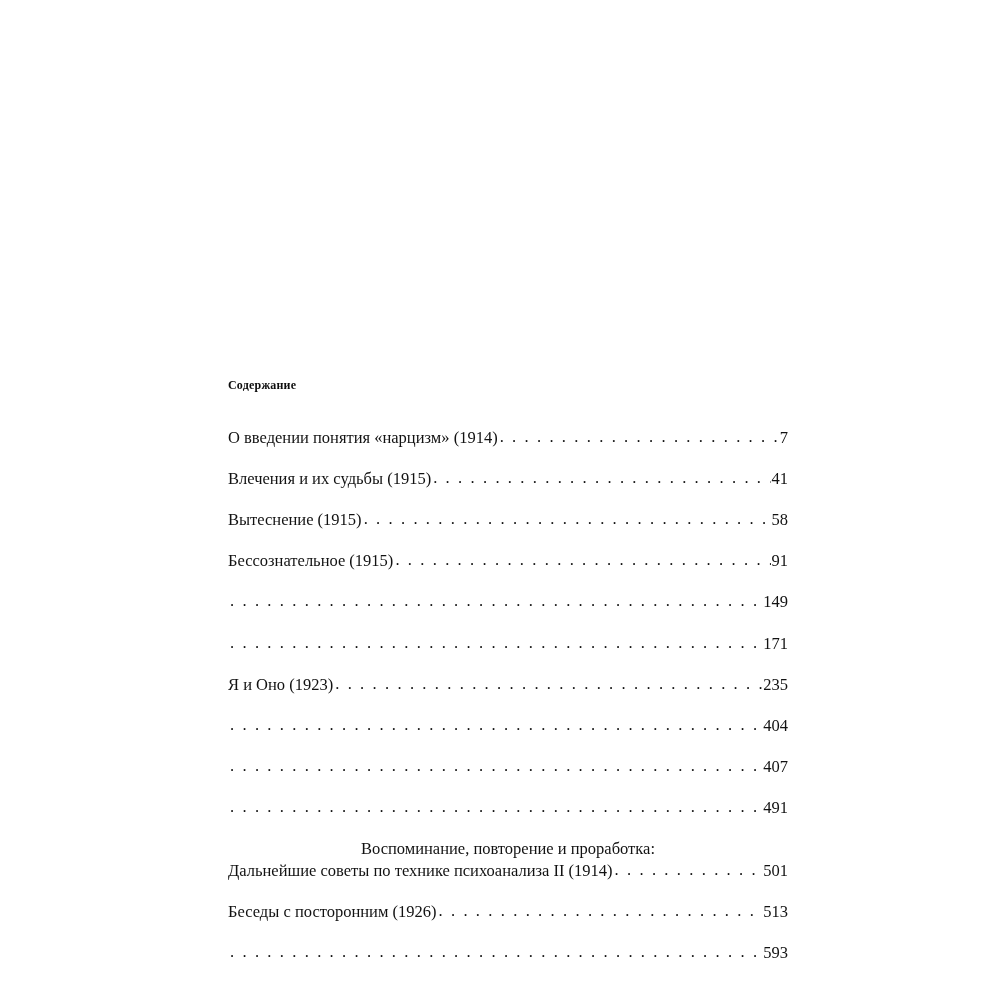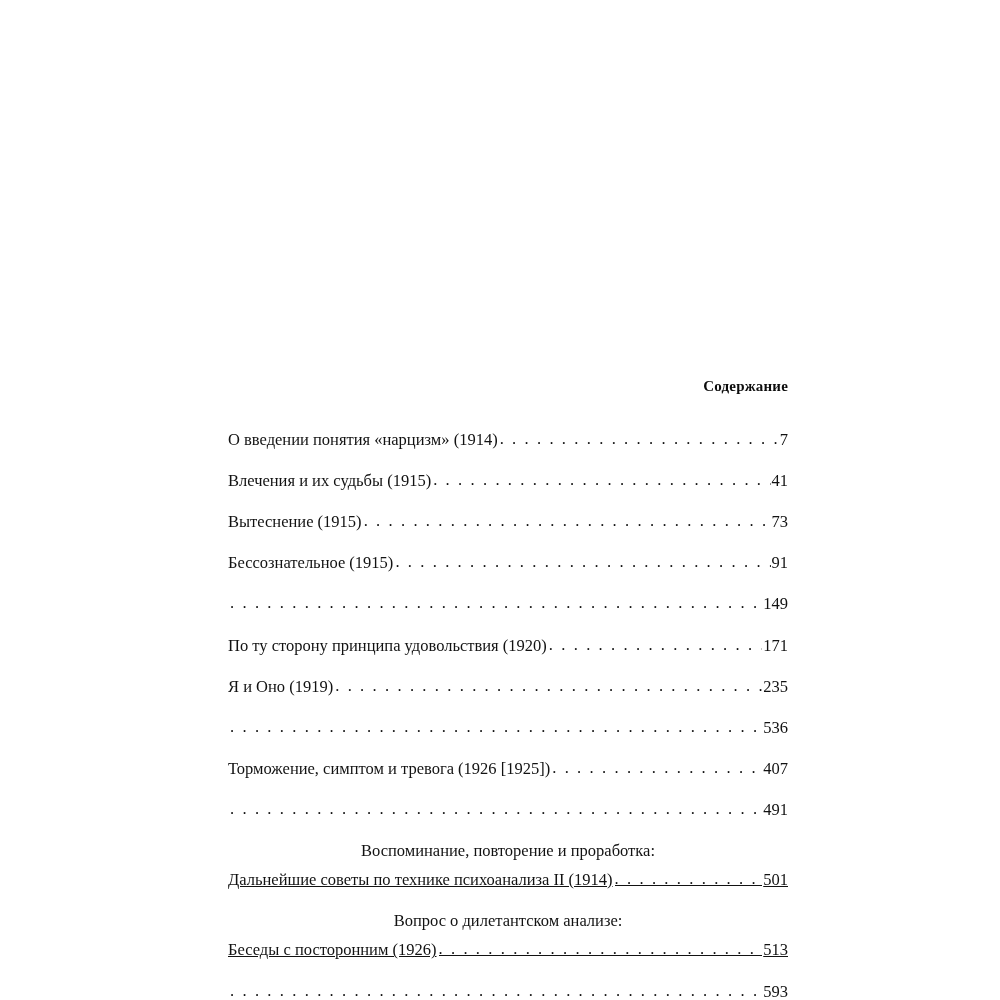--- a/index.html
+++ b/index.html
@@ -20,23 +20,23 @@
     height: 1000px;
     background: #ffffff;
   }
   .toc {
     position: absolute;
     left: 228px;
     top: 378px;
     width: 560px;
   }
   .toc-title {
-    text-align: right;
+    text-align: left;
     font-weight: bold;
-    font-size: 15px;
+    font-size: 12px;
     letter-spacing: 0.2px;
     margin: 0 0 34px 0;
     color: #0d0d0d;
   }
   .toc-entry {
     display: block;
     margin-bottom: 20px;
     font-size: 16.5px;
     line-height: 1.28;
     color: #121212;
@@ -64,22 +64,21 @@
     font-size: 16.5px;
     letter-spacing: 2.1px;
     transform: translateY(-1px);
   }
   .entry-page {
     flex: 0 0 auto;
     white-space: nowrap;
     text-align: right;
   }
   .two-line .entry-row {
-    margin-top: 8px;
-    text-decoration: underline;
+    margin-top: 1px;
   }
 </style>
 </head>
 <body>
 
 <div class="page">
   <div class="toc">
 
     <div class="toc-title">Содержание</div>
 
@@ -96,65 +95,63 @@
         <span class="entry-title">Влечения и их судьбы (1915)</span>
         <span class="leader">. . . . . . . . . . . . . . . . . . . . . . . . . . . . . . . . . . . . . . . . . . . . . . . . . . . . . . . . . . . . . .</span>
         <span class="entry-page">41</span>
       </div>
     </div>
 
     <div class="toc-entry">
       <div class="entry-row">
         <span class="entry-title">Вытеснение (1915)</span>
         <span class="leader">. . . . . . . . . . . . . . . . . . . . . . . . . . . . . . . . . . . . . . . . . . . . . . . . . . . . . . . . . . . . . .</span>
-        <span class="entry-page">73</span>
+        <span class="entry-page">58</span>
       </div>
     </div>
 
     <div class="toc-entry">
       <div class="entry-row">
         <span class="entry-title">Бессознательное (1915)</span>
         <span class="leader">. . . . . . . . . . . . . . . . . . . . . . . . . . . . . . . . . . . . . . . . . . . . . . . . . . . . . . . . . . . . . .</span>
         <span class="entry-page">91</span>
       </div>
     </div>
 
     <div class="toc-entry">
       <div class="entry-row">
         <span class="leader">. . . . . . . . . . . . . . . . . . . . . . . . . . . . . . . . . . . . . . . . . . . . . . . . . . . . . . . . . . . . . .</span>
         <span class="entry-page">149</span>
       </div>
     </div>
 
     <div class="toc-entry">
       <div class="entry-row">
-        <span class="entry-title">По ту сторону принципа удовольствия (1920)</span>
         <span class="leader">. . . . . . . . . . . . . . . . . . . . . . . . . . . . . . . . . . . . . . . . . . . . . . . . . . . . . . . . . . . . . .</span>
         <span class="entry-page">171</span>
       </div>
     </div>
 
     <div class="toc-entry">
       <div class="entry-row">
-        <span class="entry-title">Я и Оно (1919)</span>
+        <span class="entry-title">Я и Оно (1923)</span>
         <span class="leader">. . . . . . . . . . . . . . . . . . . . . . . . . . . . . . . . . . . . . . . . . . . . . . . . . . . . . . . . . . . . . .</span>
         <span class="entry-page">235</span>
       </div>
     </div>
 
     <div class="toc-entry">
       <div class="entry-row">
         <span class="leader">. . . . . . . . . . . . . . . . . . . . . . . . . . . . . . . . . . . . . . . . . . . . . . . . . . . . . . . . . . . . . .</span>
-        <span class="entry-page">536</span>
+        <span class="entry-page">404</span>
       </div>
     </div>
 
     <div class="toc-entry">
       <div class="entry-row">
-        <span class="entry-title">Торможение, симптом и тревога (1926 [1925])</span>
         <span class="leader">. . . . . . . . . . . . . . . . . . . . . . . . . . . . . . . . . . . . . . . . . . . . . . . . . . . . . . . . . . . . . .</span>
         <span class="entry-page">407</span>
       </div>
     </div>
 
     <div class="toc-entry">
       <div class="entry-row">
         <span class="leader">. . . . . . . . . . . . . . . . . . . . . . . . . . . . . . . . . . . . . . . . . . . . . . . . . . . . . . . . . . . . . .</span>
         <span class="entry-page">491</span>
       </div>
@@ -163,21 +160,20 @@
     <div class="toc-entry two-line">
       <span class="entry-first-line">Воспоминание, повторение и проработка:</span>
       <div class="entry-row">
         <span class="entry-title">Дальнейшие советы по технике психоанализа II (1914)</span>
         <span class="leader">. . . . . . . . . . . . . . . . . . . . . . . . . . . . . . . . . . . . . . . . . . . . . . . . . . . . . . . . . . . . . .</span>
         <span class="entry-page">501</span>
       </div>
     </div>
 
     <div class="toc-entry two-line">
-      <span class="entry-first-line">Вопрос о дилетантском анализе:</span>
       <div class="entry-row">
         <span class="entry-title">Беседы с посторонним (1926)</span>
         <span class="leader">. . . . . . . . . . . . . . . . . . . . . . . . . . . . . . . . . . . . . . . . . . . . . . . . . . . . . . . . . . . . . .</span>
         <span class="entry-page">513</span>
       </div>
     </div>
 
     <div class="toc-entry">
       <div class="entry-row">
         <span class="leader">. . . . . . . . . . . . . . . . . . . . . . . . . . . . . . . . . . . . . . . . . . . . . . . . . . . . . . . . . . . . . .</span>

